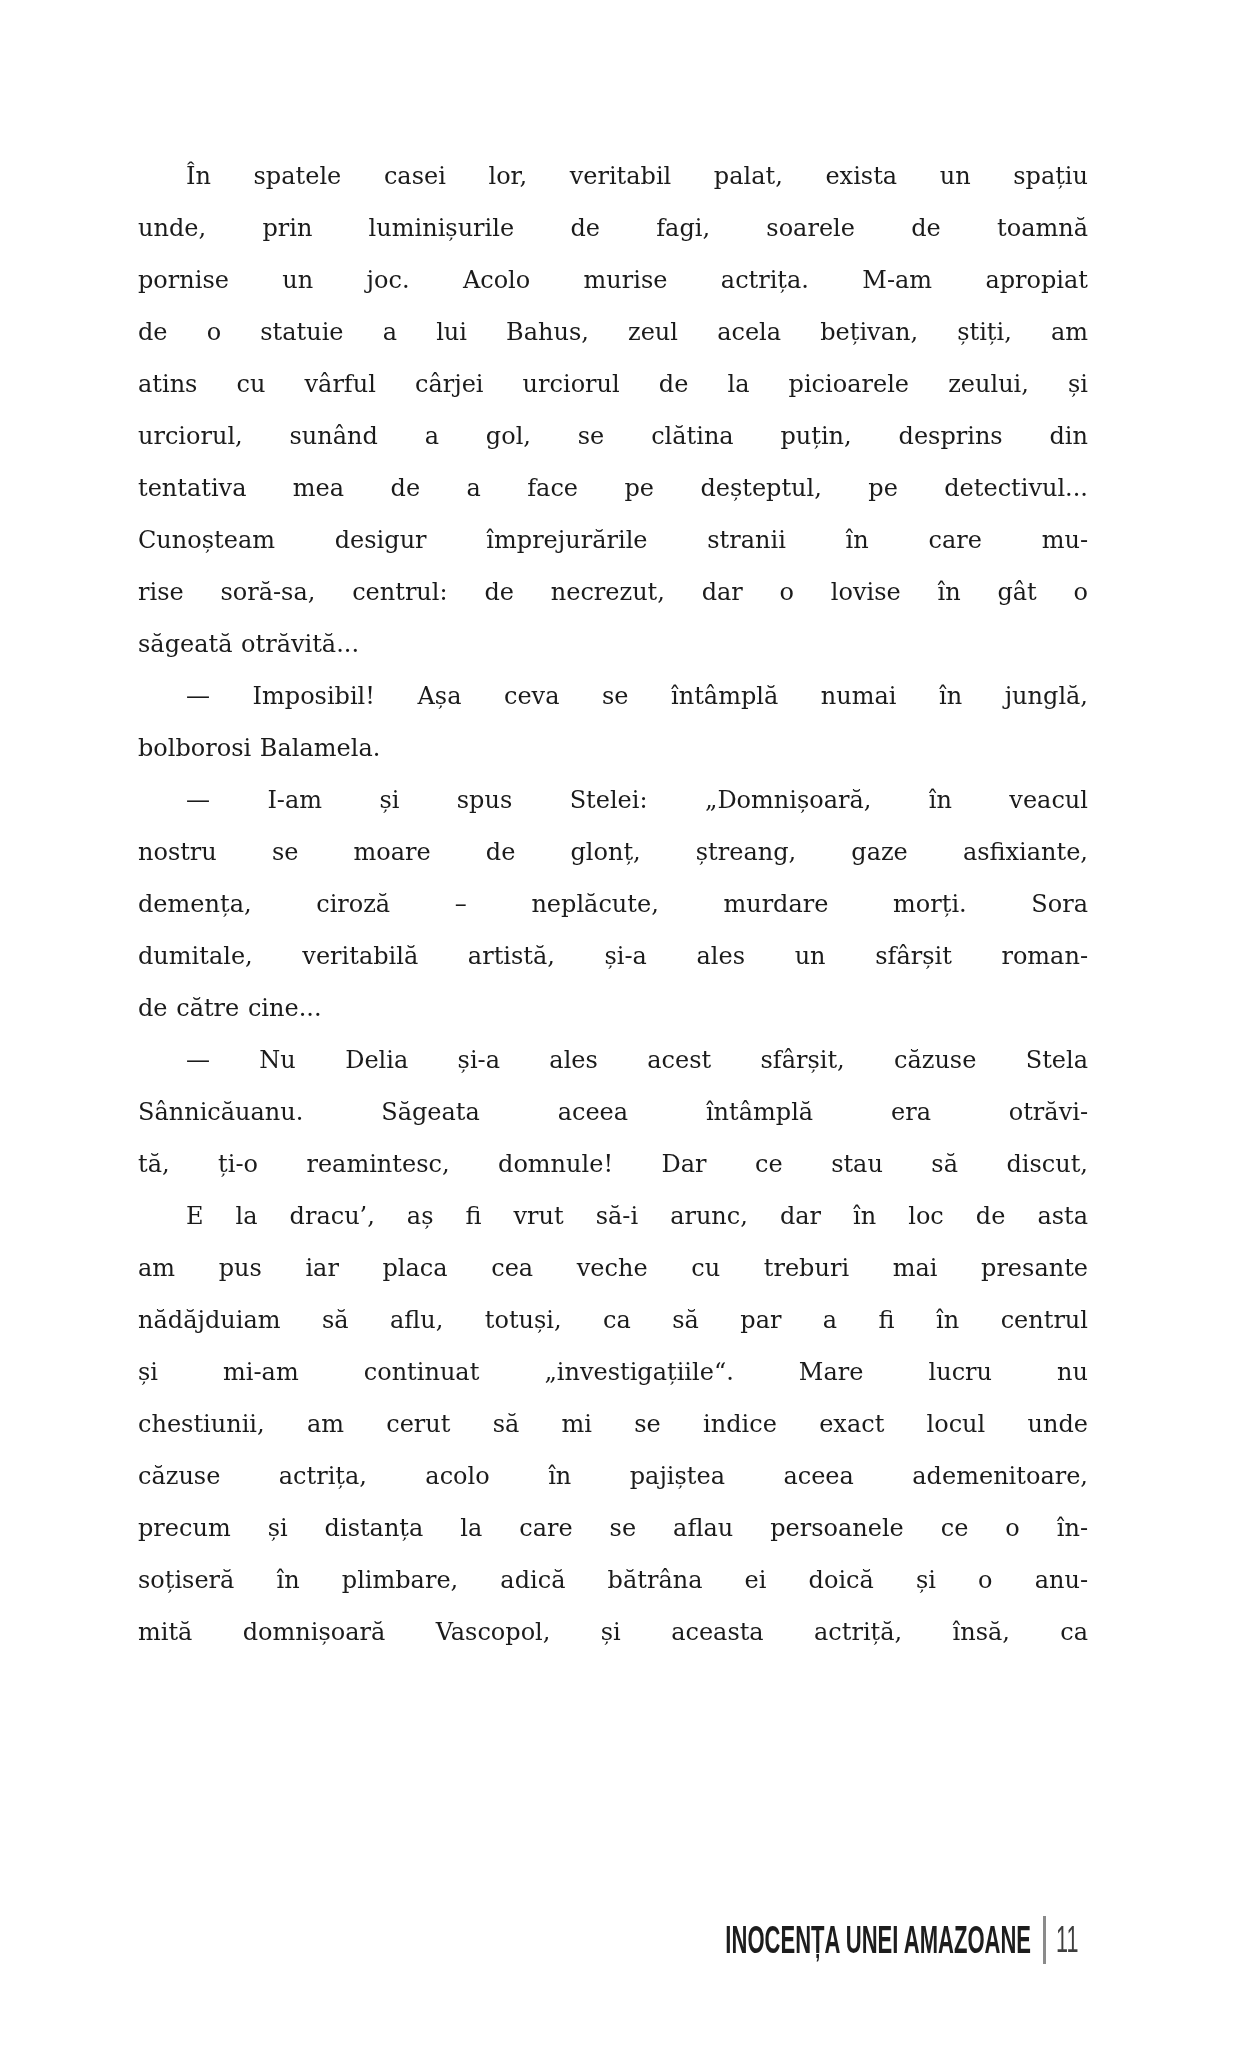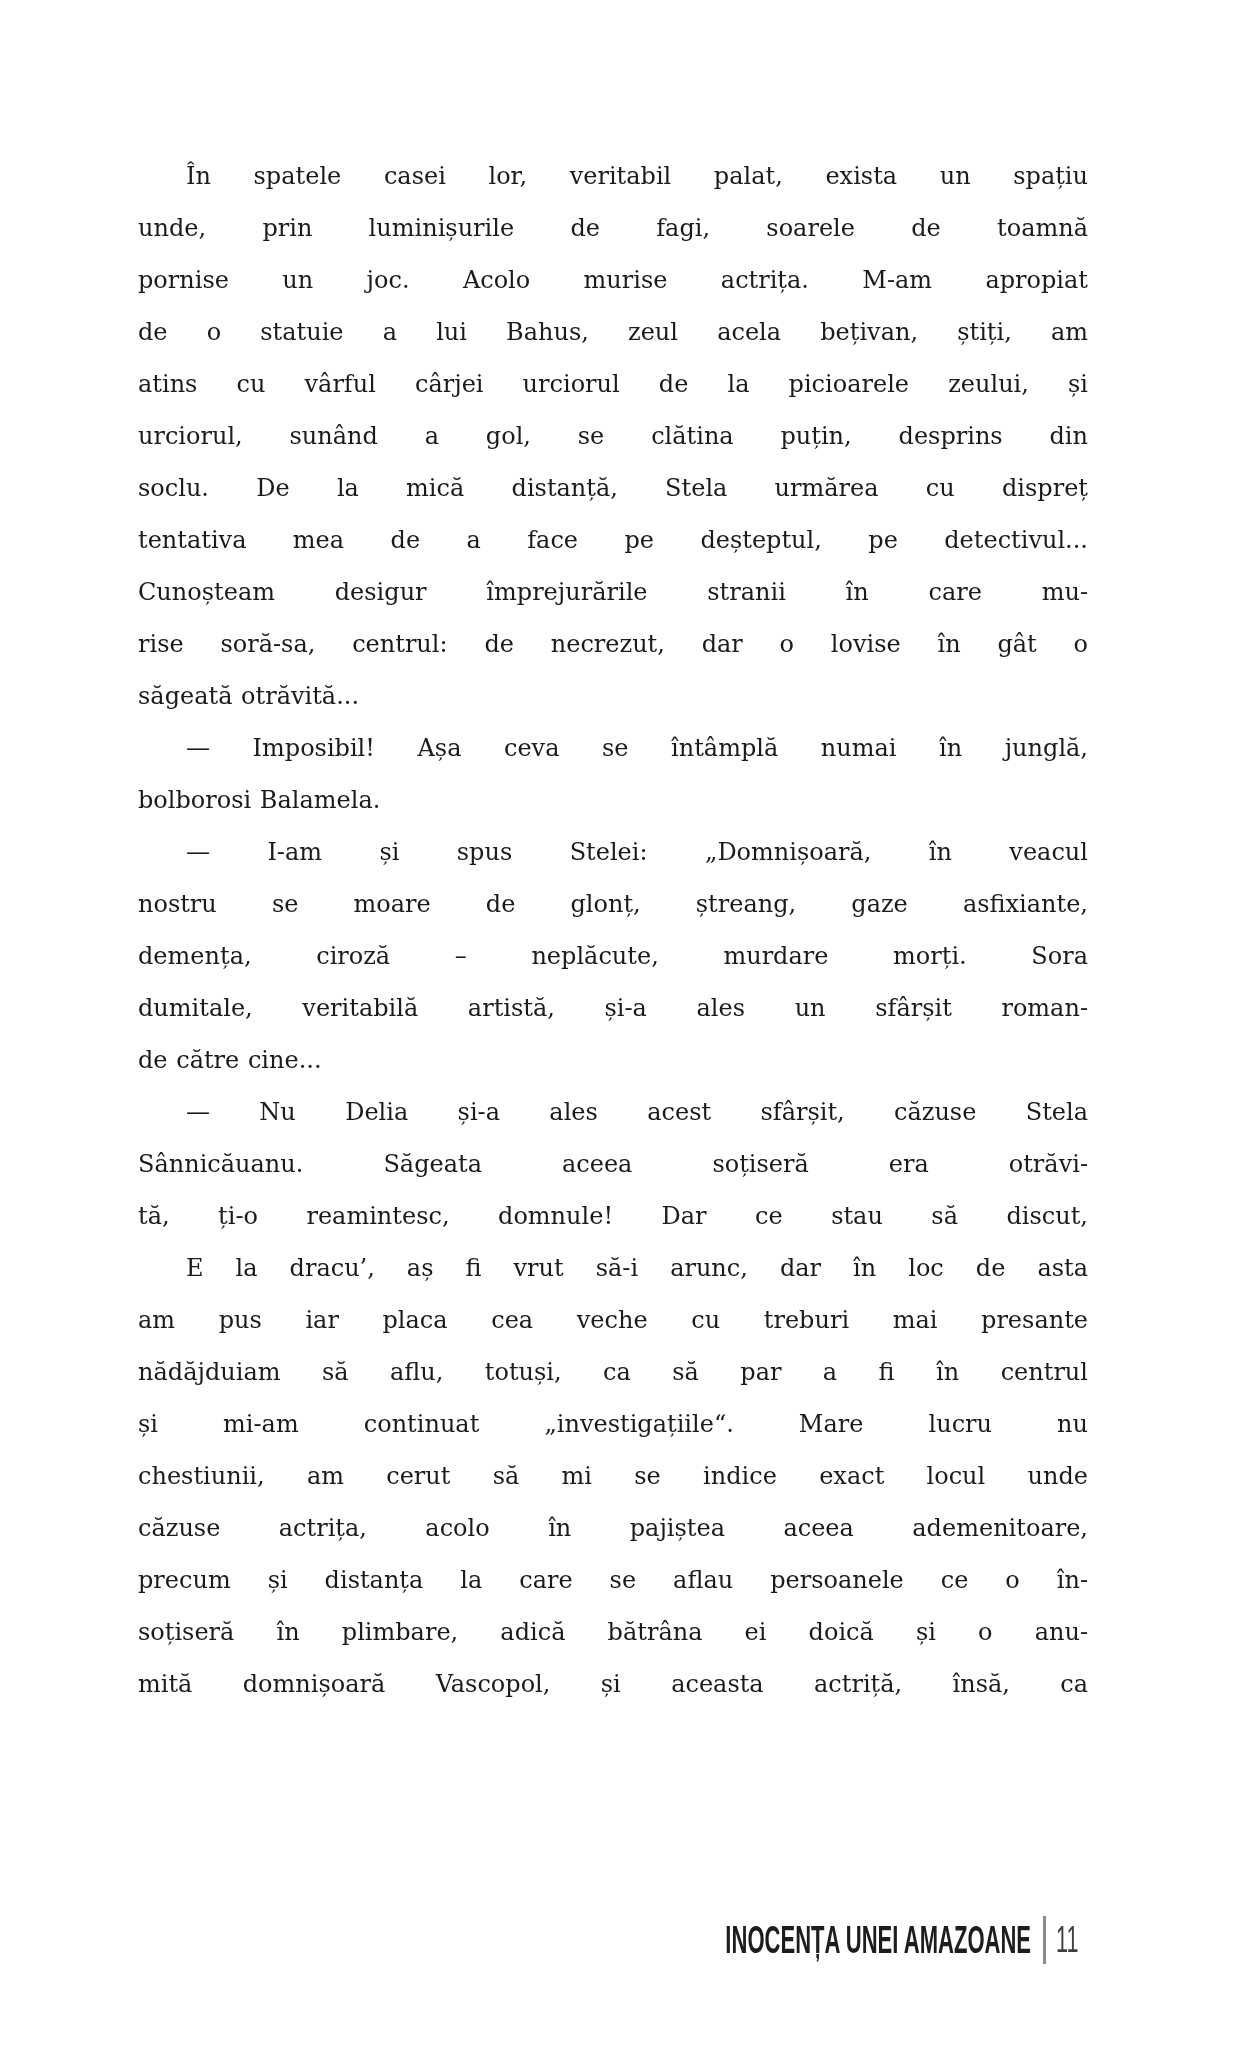--- a/index.html
+++ b/index.html
@@ -74,40 +74,39 @@
 <div class="page">
 
   <main class="text-block">
       <div class="para">
         <div class="line indent">În spatele casei lor, veritabil palat, exista un spațiu</div>
         <div class="line">unde, prin luminișurile de fagi, soarele de toamnă</div>
         <div class="line">pornise un joc. Acolo murise actrița. M-am apropiat</div>
         <div class="line">de o statuie a lui Bahus, zeul acela bețivan, știți, am</div>
         <div class="line">atins cu vârful cârjei urciorul de la picioarele zeului, și</div>
         <div class="line">urciorul, sunând a gol, se clătina puțin, desprins din</div>
-        <div class="line">soclu. De la mică distanță, Stela urmărea cu dispreț</div>
         <div class="line">tentativa mea de a face pe deșteptul, pe detectivul...</div>
         <div class="line">Cunoșteam desigur împrejurările stranii în care mu-</div>
         <div class="line">rise soră-sa, centrul: de necrezut, dar o lovise în gât o</div>
         <div class="line last">săgeată otrăvită...</div>
       </div>
       <div class="para">
         <div class="line indent">— Imposibil! Așa ceva se întâmplă numai în junglă,</div>
         <div class="line last">bolborosi Balamela.</div>
       </div>
       <div class="para">
         <div class="line indent">— I-am și spus Stelei: „Domnișoară, în veacul</div>
         <div class="line">nostru se moare de glonț, ștreang, gaze asfixiante,</div>
         <div class="line">demența, ciroză – neplăcute, murdare morți. Sora</div>
         <div class="line">dumitale, veritabilă artistă, și-a ales un sfârșit roman-</div>
         <div class="line last">de către cine...</div>
       </div>
       <div class="para">
         <div class="line indent">— Nu Delia și-a ales acest sfârșit, căzuse Stela</div>
-        <div class="line">Sânnicăuanu. Săgeata aceea soțiseră era otrăvi-</div>
+        <div class="line">Sânnicăuanu. Săgeata aceea întâmplă era otrăvi-</div>
         <div class="line">tă, ți-o reamintesc, domnule! Dar ce stau să discut,</div>
       </div>
       <div class="para">
         <div class="line indent">E la dracu’, aș fi vrut să-i arunc, dar în loc de asta</div>
         <div class="line">am pus iar placa cea veche cu treburi mai presante</div>
         <div class="line">nădăjduiam să aflu, totuși, ca să par a fi în centrul</div>
         <div class="line">și mi-am continuat „investigațiile“. Mare lucru nu</div>
         <div class="line">chestiunii, am cerut să mi se indice exact locul unde</div>
         <div class="line">căzuse actrița, acolo în pajiștea aceea ademenitoare,</div>
         <div class="line">precum și distanța la care se aflau persoanele ce o în-</div>

